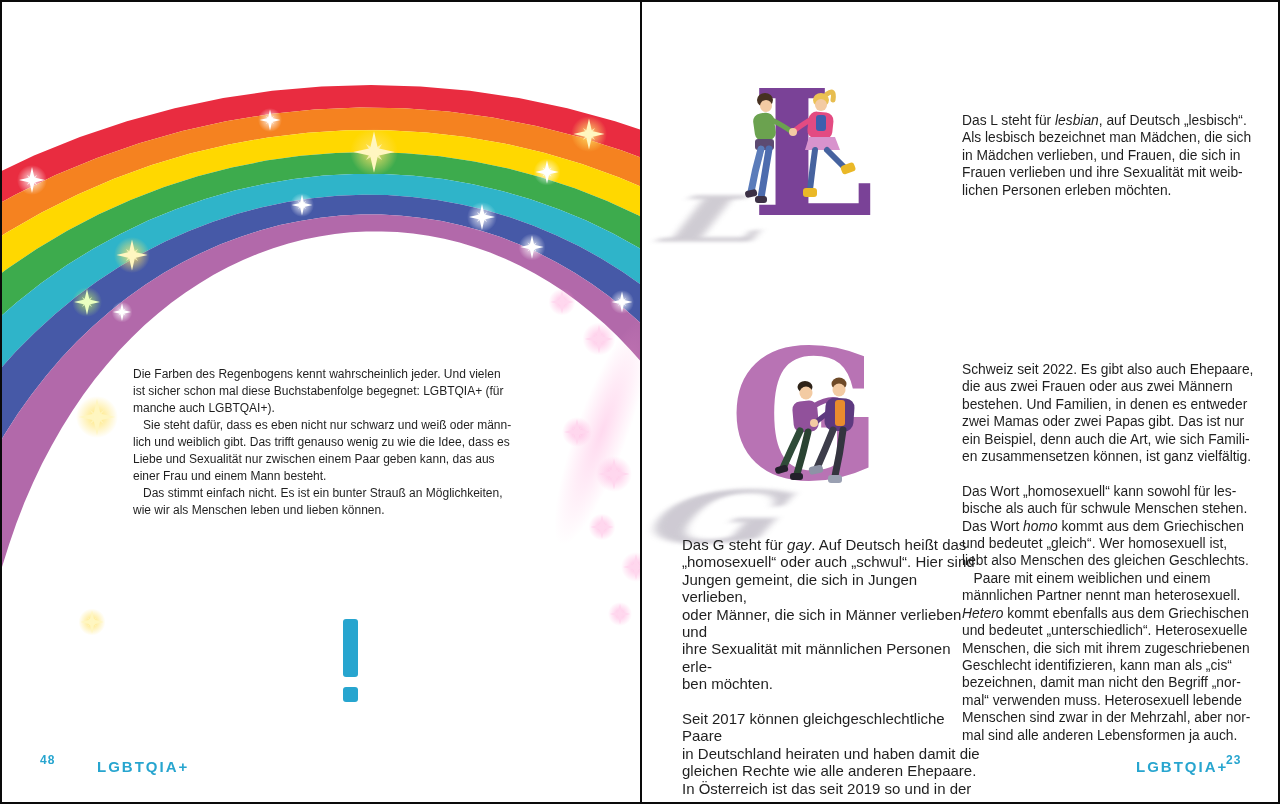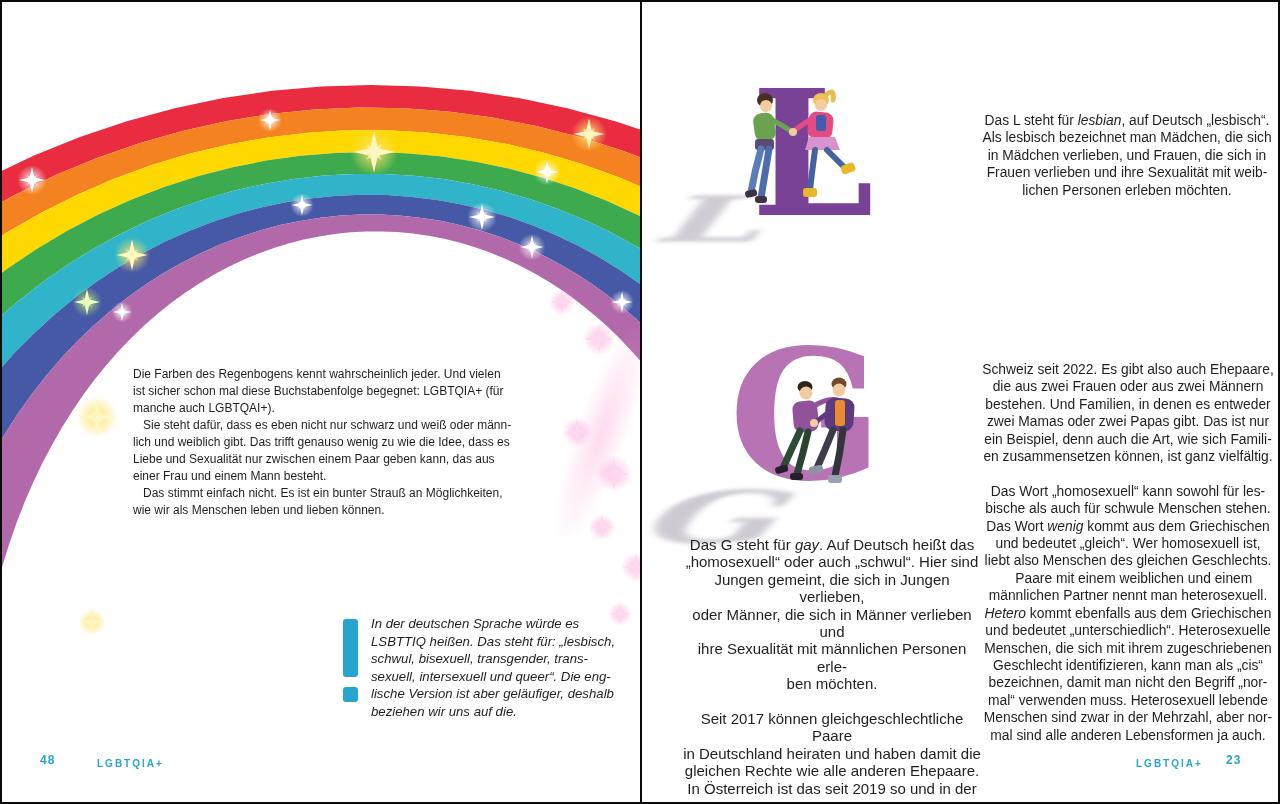--- a/index.html
+++ b/index.html
@@ -1,21 +1,21 @@
 <!DOCTYPE html>
 <html><head>
 <meta charset="utf-8">
 <style>
   html,body{margin:0;padding:0;background:#e8e8e8;}
   #screen{position:relative;width:1280px;height:804px;background:#ffffff;
     border:2px solid #0a0a0a;box-sizing:border-box;overflow:hidden;
     font-family:"Liberation Sans",sans-serif;color:#1f1f1f;}
   .page{position:absolute;top:0;height:800px;overflow:hidden;}
   #page-left{left:0;width:638px;}
-  #page-right{left:640px;width:636px;text-align:center;}
+  #page-right{left:640px;width:636px;}
   .divider{position:absolute;left:638px;top:0;width:2px;height:800px;background:#0a0a0a;}
 
   .rich{white-space:pre-wrap;}
   .st-i{font-style:italic;}
   .st-b{font-weight:400;}
 
   
   .intro{position:absolute;left:131px;top:364px;width:480px;
     font-size:12px;line-height:17px;}
   .infobox-text{position:absolute;left:369px;top:613px;width:300px;
@@ -26,21 +26,21 @@
     border-radius:3px;}
 
   
   .col{position:absolute;font-size:13.8px;line-height:17.4px;}
   .col-l{left:320px;top:110px;width:330px;}
   .col-right{left:320px;top:359px;width:332px;}
   .col-g{left:40px;top:534px;width:300px;font-size:15px;}
 
   
   .page-num{position:absolute;top:751px;font-size:12px;font-weight:700;letter-spacing:1px;}
-  .footer-label{position:absolute;top:756px;font-size:10px;font-weight:700;
+  .footer-label{position:absolute;top:756px;font-size:15px;font-weight:700;
     letter-spacing:2px;font-variant:small-caps;}
 
   
   .illus{position:absolute;}
   .illus-l{left:57px;top:58px;width:235px;height:230px;}
   .illus-g{left:57px;top:330px;width:235px;height:260px;}
   .glyph{position:absolute;font-family:"DejaVu Serif",serif;font-weight:700;line-height:1;}
   .glyph-l{left:52px;top:6px;font-size:175px;color:#7a4297;}
   .glyph-g{left:30px;top:-7px;font-size:180px;color:#b873b4;}
   .glyph-shadow{opacity:.45;filter:blur(4px);transform-origin:left top;}
@@ -216,26 +216,20 @@
 manche auch LGBTQAI+).
    Sie steht dafür, dass es eben nicht nur schwarz und weiß oder männ-
 lich und weiblich gibt. Das trifft genauso wenig zu wie die Idee, dass es
 Liebe und Sexualität nur zwischen einem Paar geben kann, das aus
 einer Frau und einem Mann besteht.
    Das stimmt einfach nicht. Es ist ein bunter Strauß an Möglichkeiten,
 wie wir als Menschen leben und lieben können.</span></div>
 
     <div class="excl-bar" style="background: rgb(39, 165, 207);"></div>
     <div class="excl-dot" style="background: rgb(39, 165, 207);"></div>
-    <div class="infobox-text rich"><span class="st-i">In der deutschen Sprache würde es
-LSBTTIQ heißen. Das steht für: „lesbisch,
-schwul, bisexuell, transgender, trans-
-sexuell, intersexuell und queer“. Die eng-
-lische Version ist aber geläufiger, deshalb
-beziehen wir uns auf die.</span></div>
 
     <div class="page-num" style="left: 38px; color: rgb(39, 165, 207);">48</div>
     <div class="footer-label" style="left: 95px; color: rgb(39, 165, 207);">LGBTQIA+</div>
   </div>
 
   <div class="divider"></div>
 
   <div class="page" id="page-right">
 
     <div class="illus illus-l">
@@ -313,21 +307,21 @@
 In Österreich ist das seit 2019 so und in der</span></div>
     <div class="col col-right rich"><span>Schweiz seit 2022. Es gibt also auch Ehepaare,
 die aus zwei Frauen oder aus zwei Männern
 bestehen. Und Familien, in denen es entweder
 zwei Mamas oder zwei Papas gibt. Das ist nur
 ein Beispiel, denn auch die Art, wie sich Famili-
 en zusammensetzen können, ist ganz vielfältig.
 
 Das Wort „</span><span class="st-b">homosexuell</span><span>“ kann sowohl für les-
 bische als auch für schwule Menschen stehen.
-Das Wort </span><span class="st-i">wenig</span><span> kommt aus dem Griechischen
+Das Wort </span><span class="st-i">homo</span><span> kommt aus dem Griechischen
 und bedeutet „gleich“. Wer homosexuell ist,
 liebt also Menschen des gleichen Geschlechts.
    Paare mit einem weiblichen und einem
 männlichen Partner nennt man </span><span class="st-b">heterosexuell</span><span>.
 </span><span class="st-i">Hetero</span><span> kommt ebenfalls aus dem Griechischen
 und bedeutet „unterschiedlich“. Heterosexuelle
 Menschen, die sich mit ihrem zugeschriebenen
 Geschlecht identifizieren, kann man als „</span><span class="st-b">cis</span><span>“
 bezeichnen, damit man nicht den Begriff „nor-
 mal“ verwenden muss. Heterosexuell lebende

